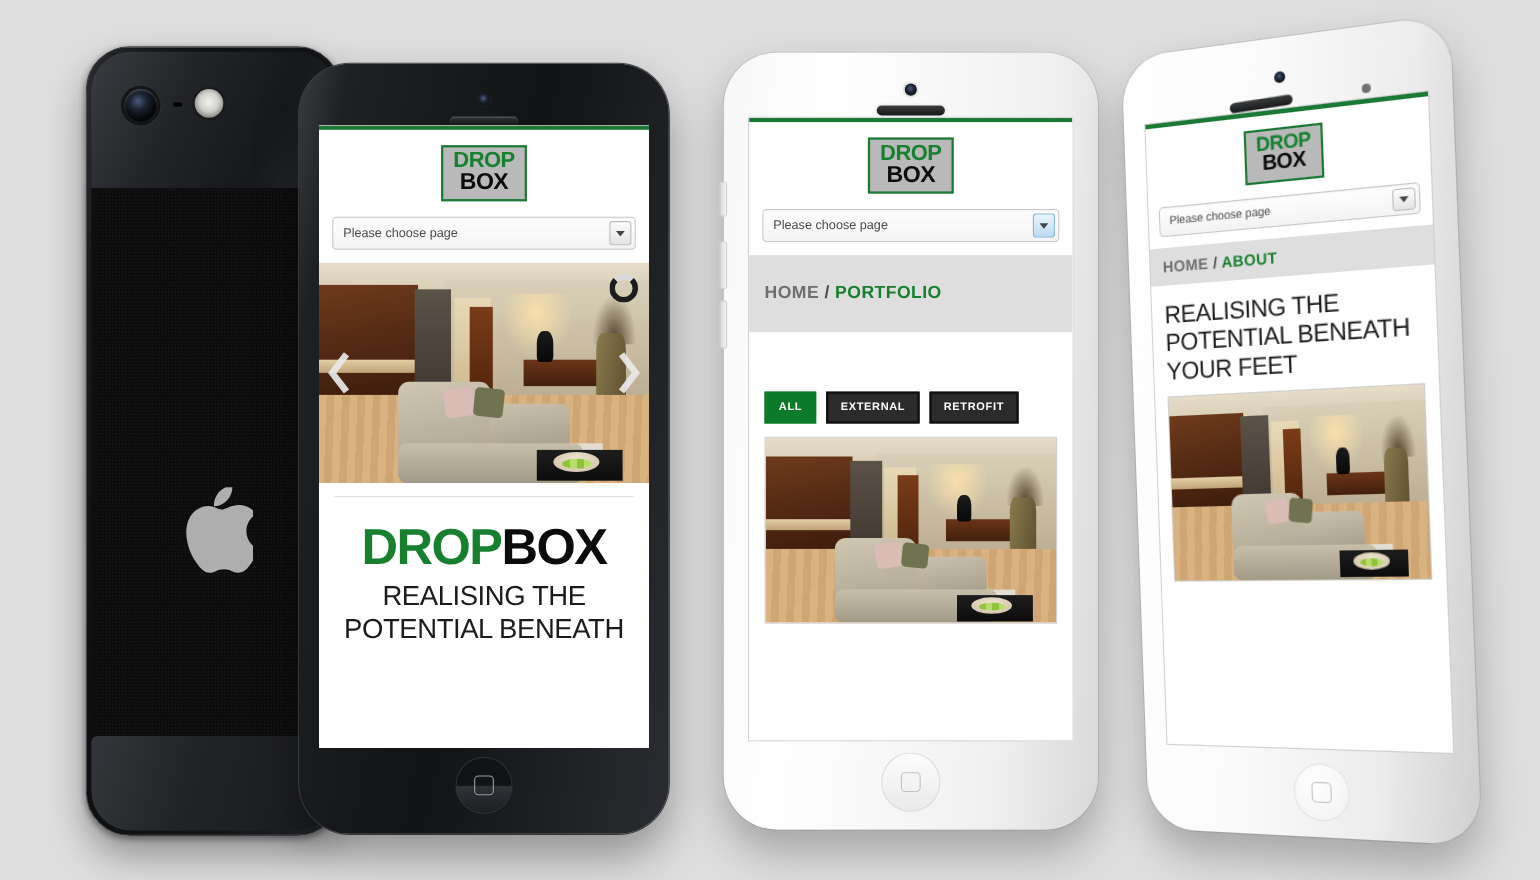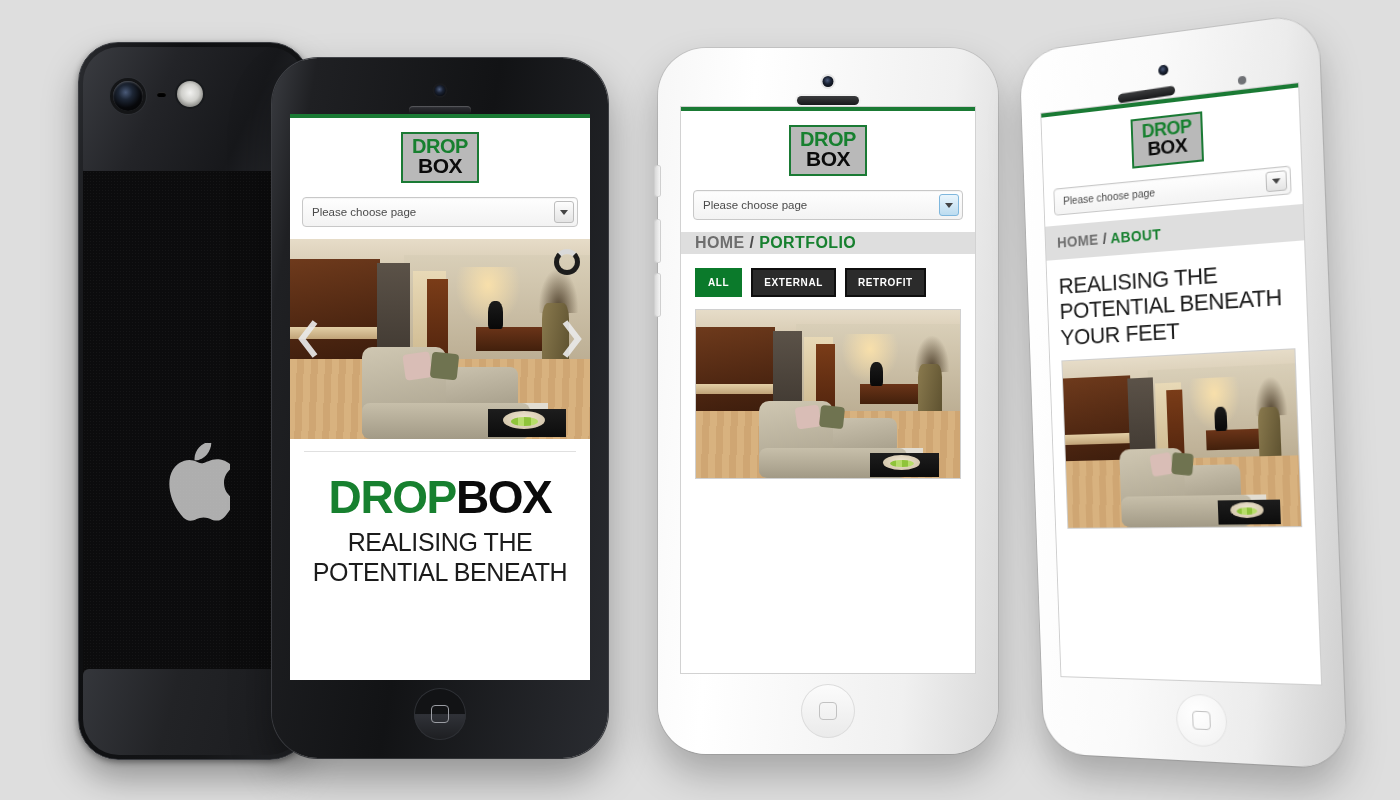--- a/index.html
+++ b/index.html
@@ -174,27 +174,27 @@
     border:1px solid #bdbdbd; border-radius:3px;
     background: linear-gradient(180deg,#fdfdfd,#e4e4e4);
     display:flex; align-items:center; justify-content:center;
   }
   .fake-select.blue .arrow-btn {
     border-color:#7fb7dd;
     background: linear-gradient(180deg,#eaf5fc,#bcdcf0);
   }
   .caret { width:0;height:0;border-left:4px solid transparent;border-right:4px solid transparent;border-top:5px solid #444; }
 
-  .crumbbar { background:#dedede; padding:2px 14px; }
+  .crumbbar { background:#dedede; padding:26px 14px; }
   .crumb { font-size:16px; font-weight:bold; letter-spacing:.4px; }
   .crumb .c1 { color:#6e6e6e; }
   .crumb .sep { color:#4a4a4a; }
   .crumb .c2 { color:#17802f; }
 
-  .filters { display:flex; gap:9px; padding:14px 14px 12px 14px; }
+  .filters { display:flex; gap:9px; padding:14px 14px 12px 14px;margin-top:40px; }
   .fbtn {
     font-size:10px; font-weight:bold; letter-spacing:.6px; color:#fff;
     padding:7px 11px; border:2px solid #0f0f0f; background:#2b2b2b;
   }
   .fbtn.active { background:#0b7a2b; border-color:#0b7a2b; }
 
   
   .room { position:relative; overflow:hidden; background:#c9a779; }
   .room .ceiling { position:absolute; left:0; right:0; top:0; height:26%;
     background: linear-gradient(180deg,#e6dcc8,#cdbfa4); }

